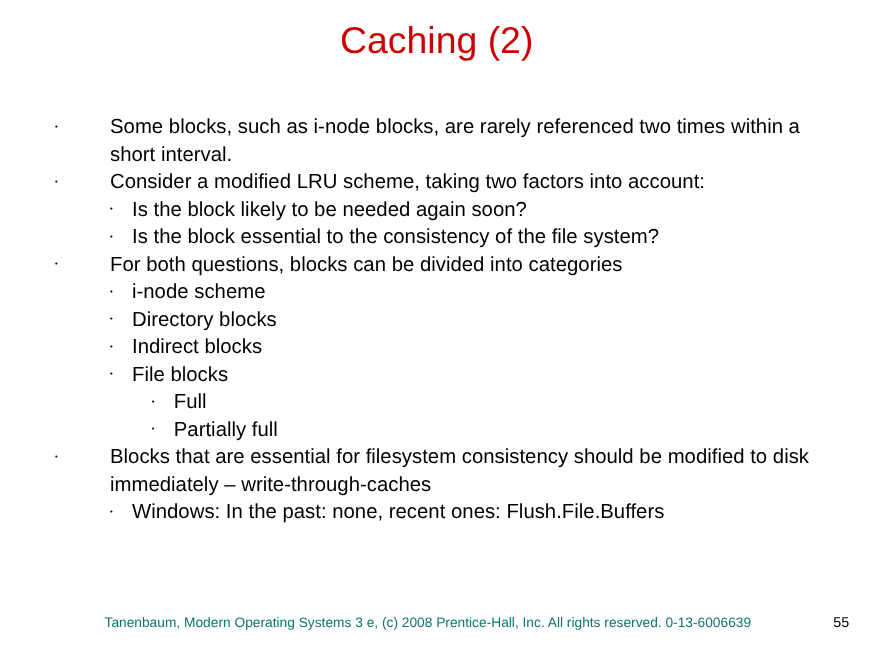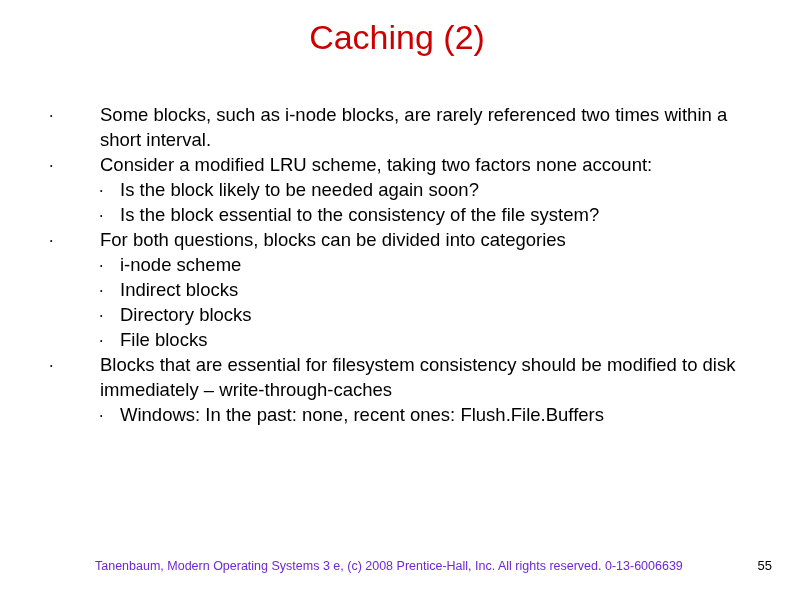--- a/index.html
+++ b/index.html
@@ -8,47 +8,51 @@
   .title { color: #cc0000; font-size: 34px; font-weight: 400; text-align: center; margin-bottom: 18px; }
   .content { font-size: 18.5px; color: #000; line-height: 1.35; margin-top: 46px; }
   ul { list-style: none; }
   .lvl1 > li { position: relative; padding-left: 70px; margin-bottom: 0; }
   .lvl1 > li::before { content: "•"; position: absolute; left: 20px; top: 8px; font-size: 7px; }
   .lvl2 { margin-top: 0; }
   .lvl2 > li { position: relative; padding-left: 20px; }
   .lvl2 > li::before { content: "•"; position: absolute; left: 0; top: 8px; font-size: 7px; }
   .lvl3 > li { position: relative; padding-left: 38px; }
   .lvl3 > li::before { content: "•"; position: absolute; left: 18px; top: 8px; font-size: 7px; }
-  .footer { position: absolute; bottom: 22px; left: 95px; font-size: 12.5px; color: #6d28d9; }
+  .footer { position: absolute; bottom: 22px; left: 95px; font-size: 12.5px; color: #0f766e; }
   .pagenum { position: absolute; bottom: 22px; right: 22px; font-size: 13px; color: #000; }
 </style>
 </head>
 <body>
 <div class="slide">
 
   <h1 class="title">Caching (2)</h1>
 
   <div class="content">
     <ul class="lvl1">
       <li><span>Some blocks, such as i-node blocks, are rarely referenced two times within a short interval.</span></li>
       <li>
-        <span>Consider a modified LRU scheme, taking two factors none account:</span>
+        <span>Consider a modified LRU scheme, taking two factors into account:</span>
         <ul class="lvl2">
           <li><span>Is the block likely to be needed again soon?</span></li>
           <li><span>Is the block essential to the consistency of the file system?</span></li>
         </ul>
       </li>
       <li>
         <span>For both questions, blocks can be divided into categories</span>
         <ul class="lvl2">
           <li><span>i-node scheme</span></li>
+          <li><span>Directory blocks</span></li>
           <li><span>Indirect blocks</span></li>
-          <li><span>Directory blocks</span></li>
           <li>
             <span>File blocks</span>
+            <ul class="lvl3">
+              <li><span>Full</span></li>
+              <li><span>Partially full</span></li>
+            </ul>
           </li>
         </ul>
       </li>
       <li>
         <span>Blocks that are essential for filesystem consistency should be modified to disk immediately – write-through-caches</span>
         <ul class="lvl2">
           <li><span>Windows: In the past: none, recent ones: Flush.File.Buffers</span></li>
         </ul>
       </li>
     </ul>

